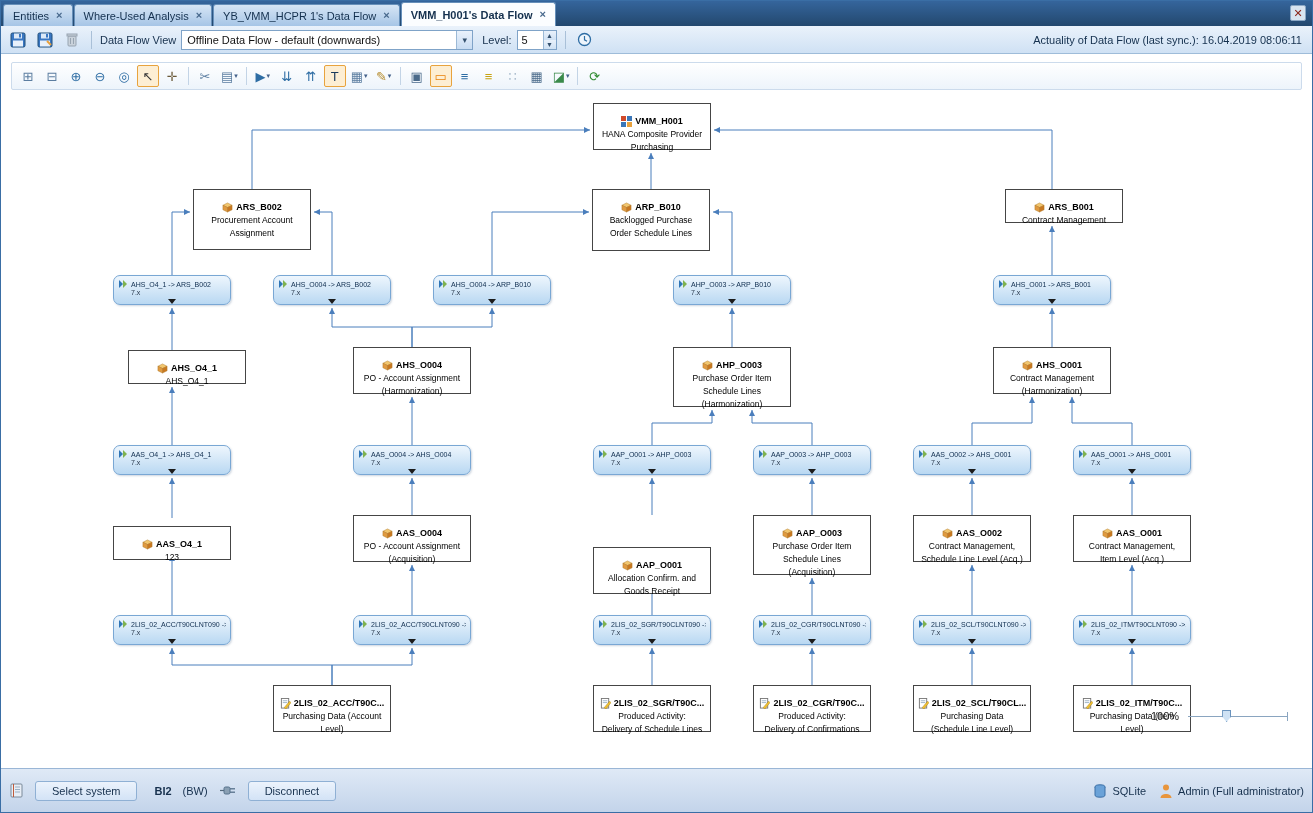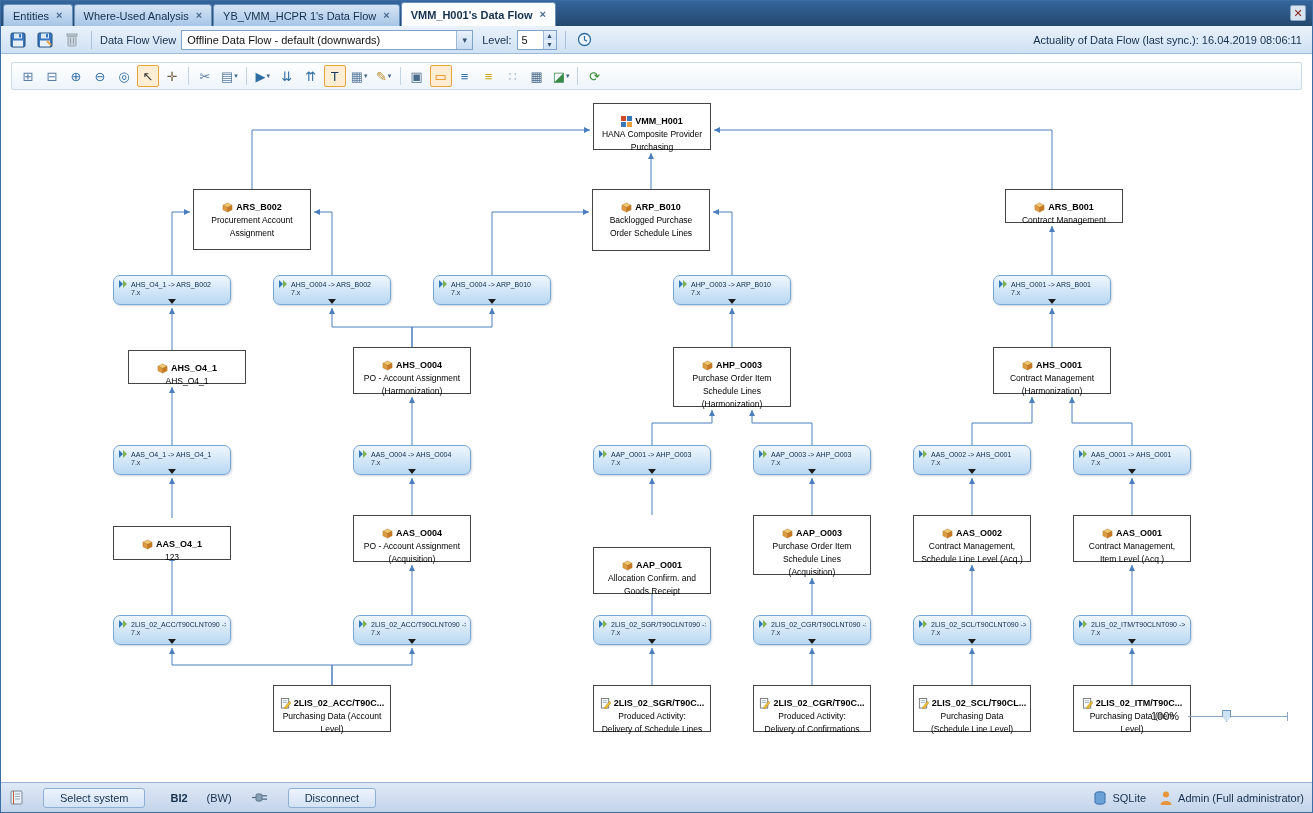--- a/index.html
+++ b/index.html
@@ -56,21 +56,21 @@
   .t-caret{position:absolute;left:50%;bottom:0;transform:translateX(-50%);width:0;height:0;border-left:4px solid transparent;border-right:4px solid transparent;border-top:5px solid #1c1c1c}
 
   .zoomctl{position:absolute;left:1150px;top:655px;display:flex;align-items:center;gap:9px;z-index:4}
   .zoom-val{font-size:11px;color:#222}
   .zoom-slider{position:relative;width:100px;height:14px}
   .zoom-track{position:absolute;left:0;right:0;top:7px;height:1px;background:#8aa5c0}
   .zoom-endtick{position:absolute;right:0;top:3px;width:1px;height:9px;background:#8aa5c0}
   .zoom-thumb{position:absolute;left:34px;top:1px;width:9px;height:12px;background:#cfe2f4;border:1px solid #6a93bd;clip-path:polygon(0 0,100% 0,100% 55%,50% 100%,0 55%)}
 
   
-  .statusbar{height:30px;background:linear-gradient(180deg,#dfe9f6,#c3d4ea);border-top:1px solid #9ab6d6;display:flex;align-items:center;padding:0 8px;gap:19px;flex:0 0 auto;font-size:11px;color:#16304d}
+  .statusbar{height:44px;background:linear-gradient(180deg,#dfe9f6,#c3d4ea);border-top:1px solid #9ab6d6;display:flex;align-items:center;padding:0 8px;gap:11px;flex:0 0 auto;font-size:11px;color:#16304d}
   .sbtn{padding:3px 16px;background:linear-gradient(180deg,#ecf3fc,#d3e3f6);border:1px solid #8fb0d4;border-radius:3px;font-size:11px;color:#16304d}
   .sys-name{font-weight:bold;margin-left:6px}
   .sb-right{margin-left:auto;display:flex;align-items:center;gap:6px}
   .iconwrap{display:flex;align-items:center;justify-content:center}
 </style>
 </head>
 <body>
 
 <div class="window">
 

